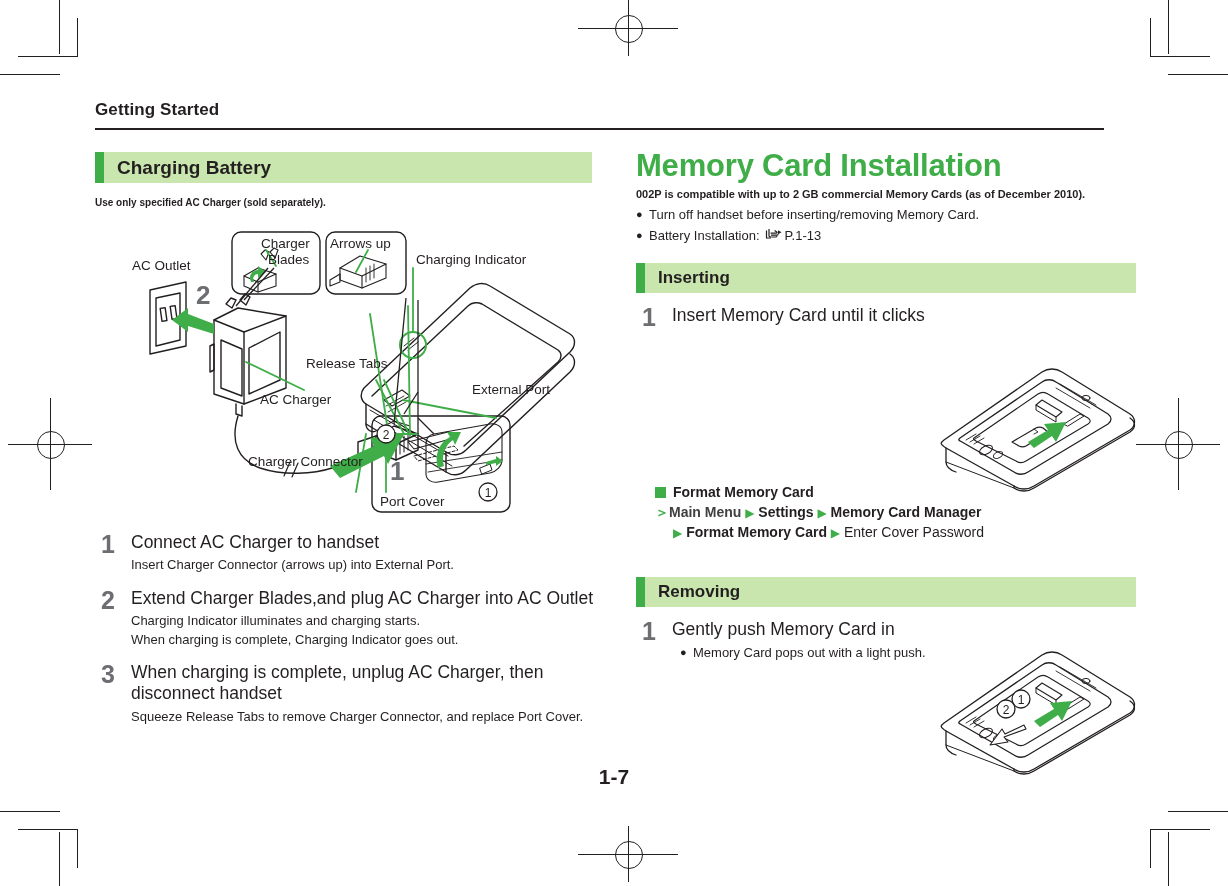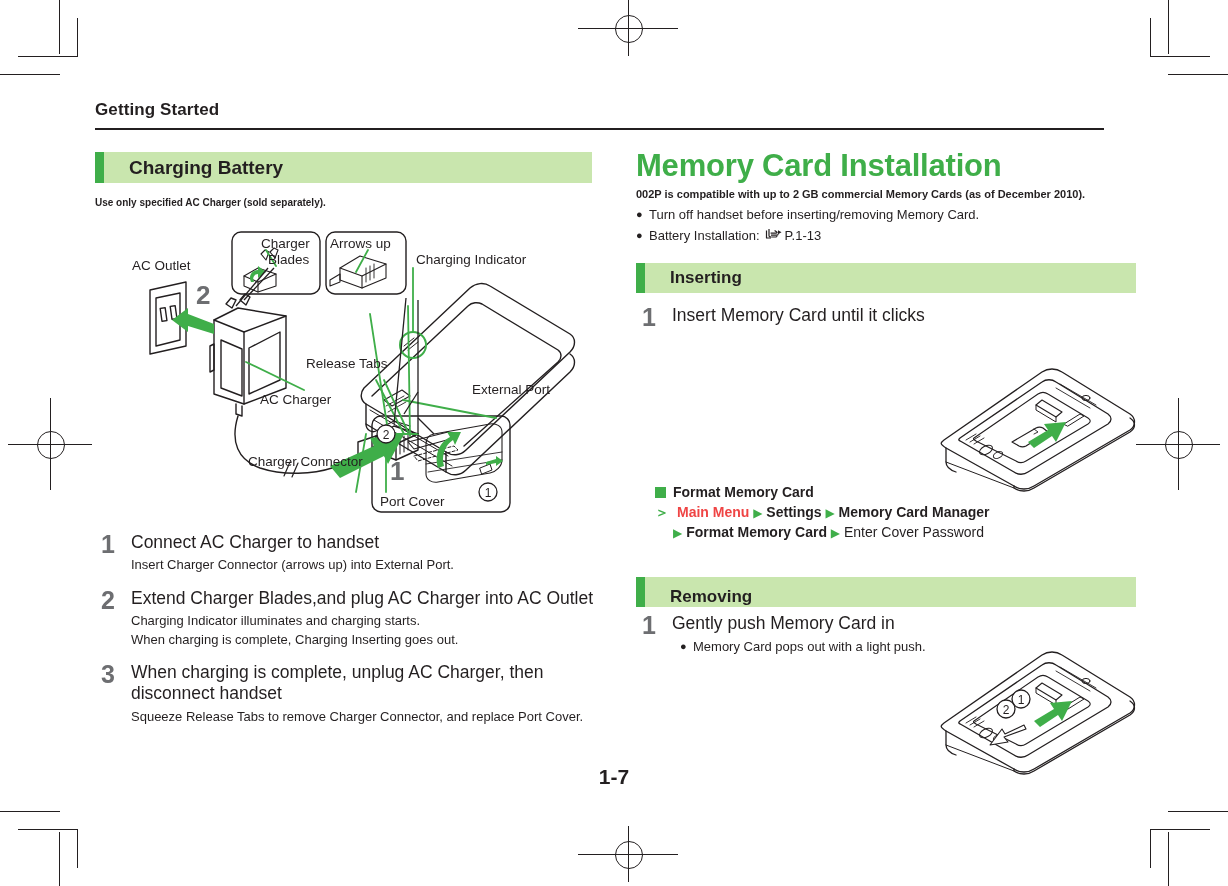--- a/index.html
+++ b/index.html
@@ -46,21 +46,21 @@
     position: relative;
     background: #c9e6ae;
     height: 31px;
     display: flex; align-items: center;
     margin-bottom: 14px;
   }
   .bar-heading .tick {
     width: 9px; height: 31px; background: #3fae49; flex: none;
   }
   .bar-heading .htext {
-    font-size: 19px; font-weight: bold; padding-left: 25px; color: #231f20;
+    font-size: 19px; font-weight: bold; padding-left: 13px; color: #231f20;
   }
   .bar-heading.sub { height: 30px; }
   .bar-heading.sub .tick { height: 30px; }
   .bar-heading.sub .htext { font-size: 17px; }
 
   .green-title {
     font-size: 31px; font-weight: bold; color: #3fae49;
     line-height: 1.06; margin: 0 0 4px 0; letter-spacing: -.2px;
   }
   .lead {
@@ -90,21 +90,21 @@
   .step .title { font-size: 17.5px; line-height: 1.22; color: #231f20; }
   .step .note { font-size: 13px; line-height: 1.42; margin-top: 3px; }
   .nav-head {
     font-size: 14px; font-weight: bold; display: flex; align-items: center; margin-bottom: 3px;
   }
   .nav-head .sq {
     width: 11px; height: 11px; background: #3fae49; margin-right: 7px; flex: none;
   }
   .nav-path { font-size: 14px; line-height: 1.42; margin-left: 0; }
   .nav-path .gt { color: #3fae49; font-weight: bold; }
-  .nav-path .start { color: #ef4444; font-weight: bold; margin-left: 8px; }
+  .nav-path .start { color: #404040; font-weight: bold; }
   .nav-path .b { font-weight: bold; }
   .nav-path .plain { font-weight: normal; }
   .nav-path .tri { color: #3fae49; font-size: 12px; }
   .nav-indent { padding-left: 18px; }
 
   
   .pageno {
     position: absolute; left: 0; top: 765px; width: 1228px;
     text-align: center; font-size: 21px; font-weight: bold;
   }
@@ -316,21 +316,21 @@
     <div class="step">
       <div class="num">1</div>
       <div class="title">Connect AC Charger to handset</div>
       <div class="note">Insert Charger Connector (arrows up) into External Port.</div>
     </div>
 
     <div class="step">
       <div class="num">2</div>
       <div class="title">Extend Charger Blades,and plug AC Charger into AC Outlet</div>
       <div class="note">Charging Indicator illuminates and charging starts.</div>
-      <div class="note" style="margin-top:0;">When charging is complete, Charging Inserting goes out.</div>
+      <div class="note" style="margin-top:0;">When charging is complete, Charging Indicator goes out.</div>
     </div>
 
     <div class="step">
       <div class="num">3</div>
       <div class="title">When charging is complete, unplug AC Charger, then disconnect handset</div>
       <div class="note">Squeeze Release Tabs to remove Charger Connector, and replace Port Cover.</div>
     </div>
   </div>
 
   <div class="col-right">
@@ -420,21 +420,21 @@
     </div>
     <div class="nav-path nav-indent">
       <span class="tri">▶</span>
       <span class="b">Format Memory Card</span>
       <span class="tri">▶</span>
       <span class="plain">Enter Cover Password</span>
     </div>
   </div>
 
   <div style="position:absolute; left:636px; top:577px; width:500px;">
-    <div class="bar-heading sub" style="margin-bottom:6px;align-items:flex-end;">
+    <div class="bar-heading sub" style="margin-bottom:12px;">
       <div class="tick"></div>
       <div class="htext">Removing</div>
     </div>
 
     <div class="step" style="margin-bottom:0;">
       <div class="num">1</div>
       <div class="title">Gently push Memory Card in</div>
       <div class="bullet-line" style="margin-top:4px;margin-left:8px;">
         <span class="dot">●</span>
         <span>Memory Card pops out with a light push.</span>

